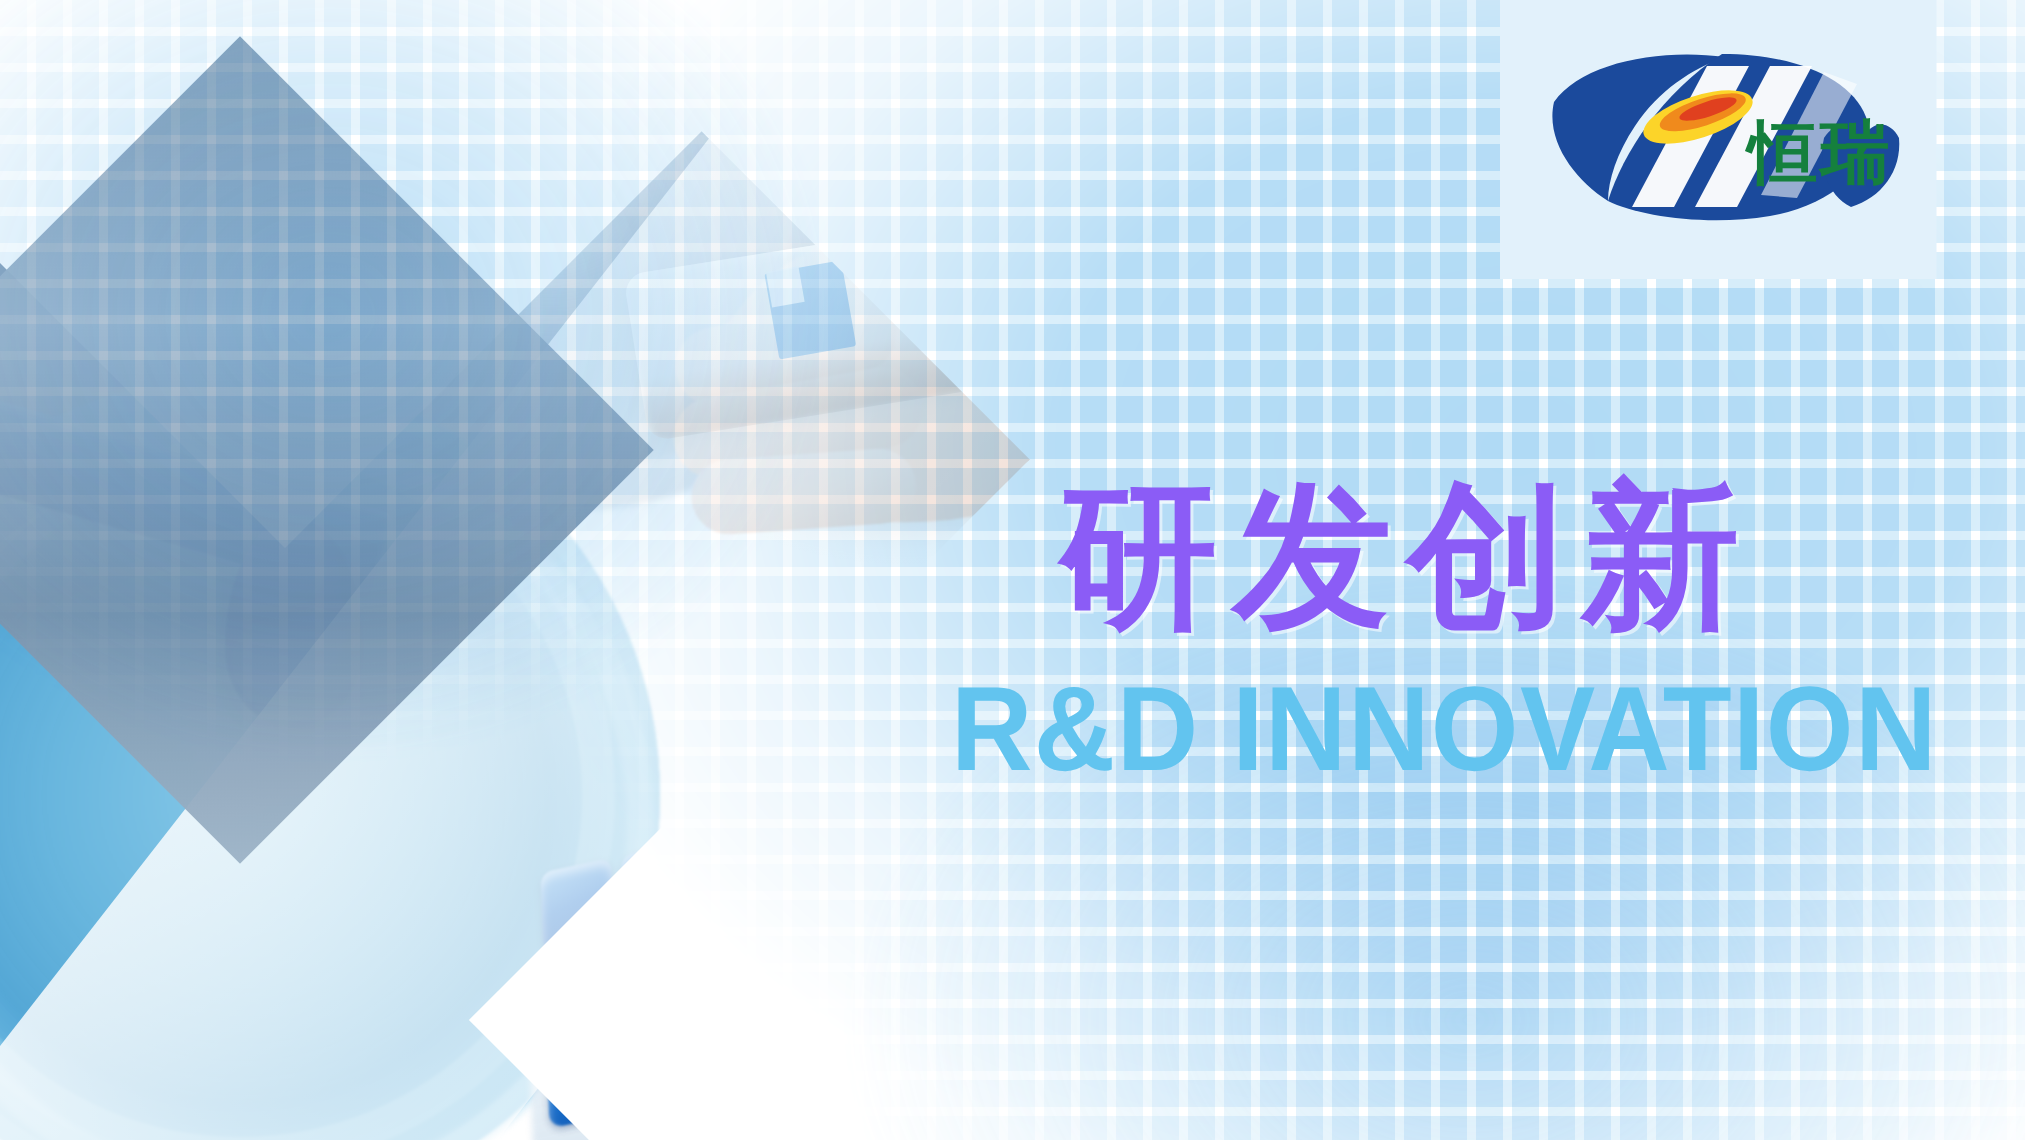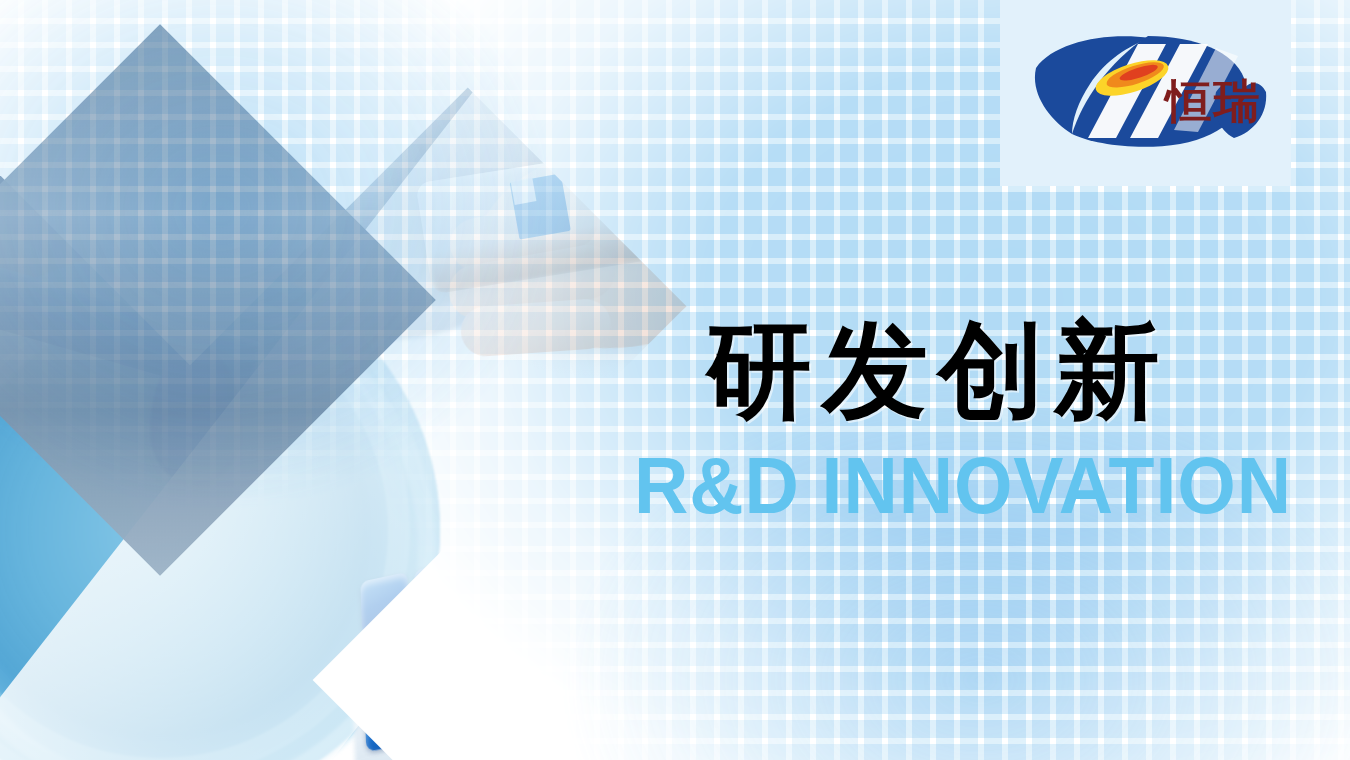--- a/index.html
+++ b/index.html
@@ -233,36 +233,36 @@
     position:absolute;left:1000px;top:0px;width:291px;height:186px;
     background:#e2f1fb;
     display:flex;align-items:center;justify-content:center;
   }
   .logo-wrap{position:relative;width:252px;height:118px;}
   .logo-mark{position:absolute;left:0;top:0;width:252px;height:118px;}
   .logo-cn{
     position:absolute;left:146px;top:44px;
     font-family:"DejaVu Sans","Liberation Sans",sans-serif;
     font-weight:700;font-size:46px;letter-spacing:2px;
-    color:#7f1d1d;line-height:1;
+    color:#15803d;line-height:1;
     white-space:nowrap;
     text-align:center;
   }
 
   
   .headline{
     position:absolute;left:706px;top:318px;width:600px;
   }
   .title-cn{
     font-family:"DejaVu Sans","Liberation Sans",sans-serif;
     font-weight:700;
     font-size:106px;
     line-height:1;
     letter-spacing:10px;
-    color:#000000;
+    color:#8b5cf6;
     white-space:nowrap;
     text-shadow:2px 2px 0 rgba(255,255,255,.55);
   }
   .title-en{
     margin-top:22px;
     margin-left:-72px;
     font-family:"Liberation Sans",sans-serif;
     font-weight:700;
     font-size:80px;
     line-height:1;

